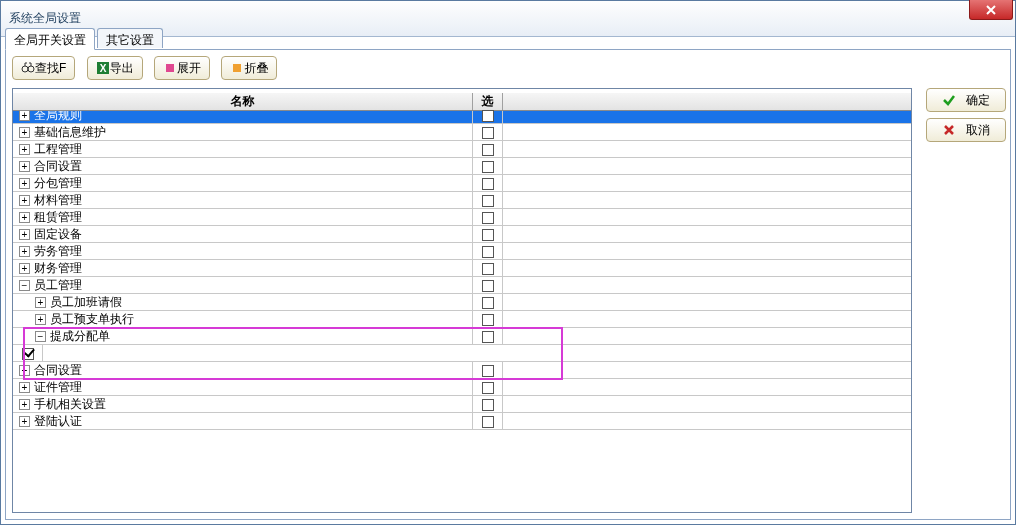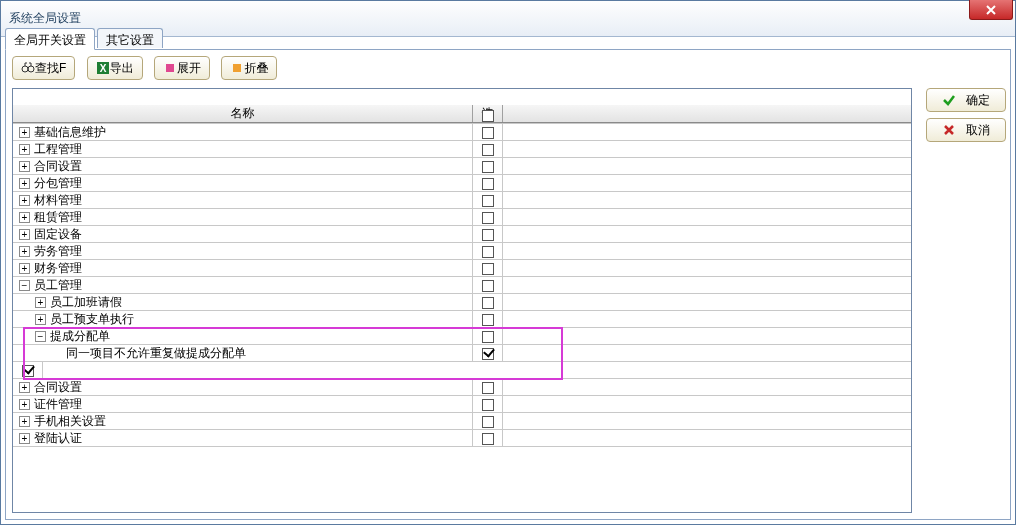--- a/index.html
+++ b/index.html
@@ -11,21 +11,21 @@
   .close-btn svg { width: 10px; height: 10px; }
   .body-area { position: absolute; left: 4px; top: 27px; right: 4px; bottom: 4px; }
   .tabstrip { height: 22px; display: flex; border-bottom: 1px solid #8ea5c4; }
   .tab { padding: 2px 8px 0 8px; border: 1px solid #8ea5c4; border-bottom: none; margin-right: 2px; background: #f3f6fa; border-radius: 3px 3px 0 0; cursor: pointer; height: 20px; line-height: 18px; text-align: center; }
   .tab.active { background: #fff; border-bottom: 1px solid #fff; position: relative; z-index: 2; height: 22px; }
   .tab-content { border: 1px solid #8ea5c4; border-top: none; background: #fff; height: calc(100% - 22px); position: relative; }
   .toolbar-area { padding: 6px; }
   .tbtn { display: inline-flex; align-items: center; height: 24px; padding: 0 8px; border: 1px solid #b5a77a; border-radius: 4px; background: linear-gradient(#fff,#f0ecd8); margin-right: 8px; cursor: pointer; }
   .tbtn .ic { width: 14px; height: 14px; display: inline-block; }
   .grid-wrap { position: absolute; left: 6px; right: 98px; top: 38px; bottom: 6px; border: 1px solid #6f86a6; overflow: auto; background: #fff; }
-  .ghead { display: flex; background: linear-gradient(#f6f6f6,#e3e3e3); border-bottom: 1px solid #8a8a8a; height: 18px; line-height: 17px; position: sticky; top: 16px; }
+  .ghead { display: flex; background: linear-gradient(#f6f6f6,#e3e3e3); border-bottom: 1px solid #8a8a8a; height: 18px; line-height: 17px; position: sticky; top: 4px; font-weight: bold; }
   .gh { border-right: 1px solid #a0a0a0; text-align: center; }
   .col-name { width: 460px; }
   .col-sel { width: 30px; }
   .col-desc { flex: 1; }
   .grow { display: flex; height: 17px; line-height: 16px; border-bottom: 1px solid #c8c8c8; align-items: center; }
   .grow.sel { background: #1a73e8; color: #fff; }
   .gc-name { width: 460px; border-right: 1px solid #c8c8c8; display: flex; align-items: center; white-space: nowrap; overflow: hidden; }
   .gc-sel { width: 30px; border-right: 1px solid #c8c8c8; text-align: center; }
   .gc-desc { flex: 1; border-right: 1px solid #c8c8c8; }
   .indent { display: inline-block; }
@@ -251,29 +251,20 @@
                 <span class="indent" style="width: 22px;"></span>
                 <span class="tree-btn">
                   <span>−</span>
                 </span>
                 <span>提成分配单</span>
               </div>
               <div class="gc-sel"><span class="cb"></span></div>
               <div class="gc-desc"></div>
             </div>
             <div class="grow">
-              <div class="gc-name">
-                <span class="indent" style="width: 38px;"></span>
-                <span style="width: 15px; display: inline-block;"></span>
-                <span>同一项目不允许重复做提成分配单</span>
-              </div>
-              <div class="gc-sel"><span class="cb chk"></span></div>
-              <div class="gc-desc"></div>
-            </div>
-            <div class="grow">
               <div class="gc-sel"><span class="cb chk"></span></div>
               <div class="gc-desc"></div>
             </div>
             <div class="grow">
               <div class="gc-name">
                 <span class="indent" style="width: 6px;"></span>
                 <span class="tree-btn">
                   <span>+</span>
                 </span>
                 <span>合同设置</span>

